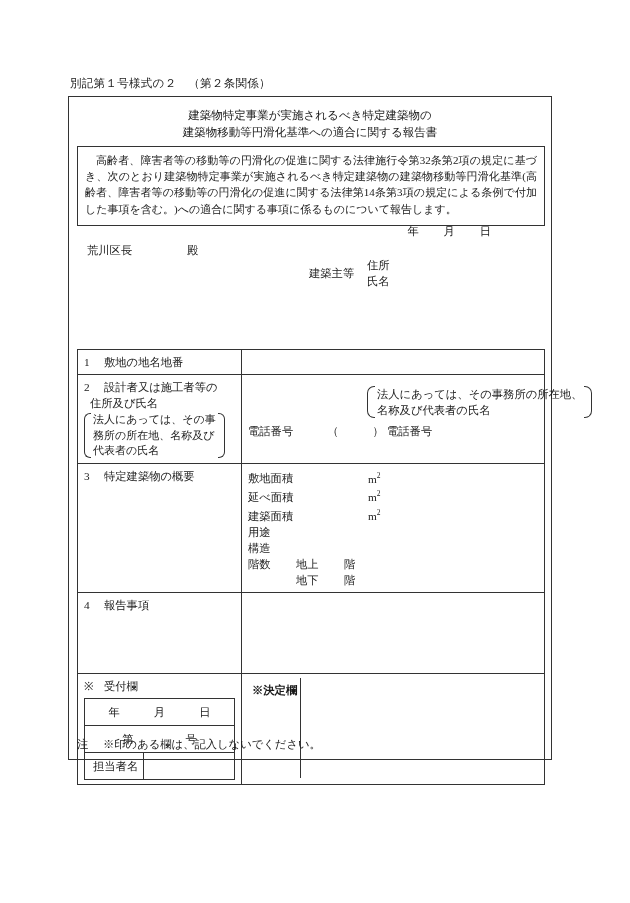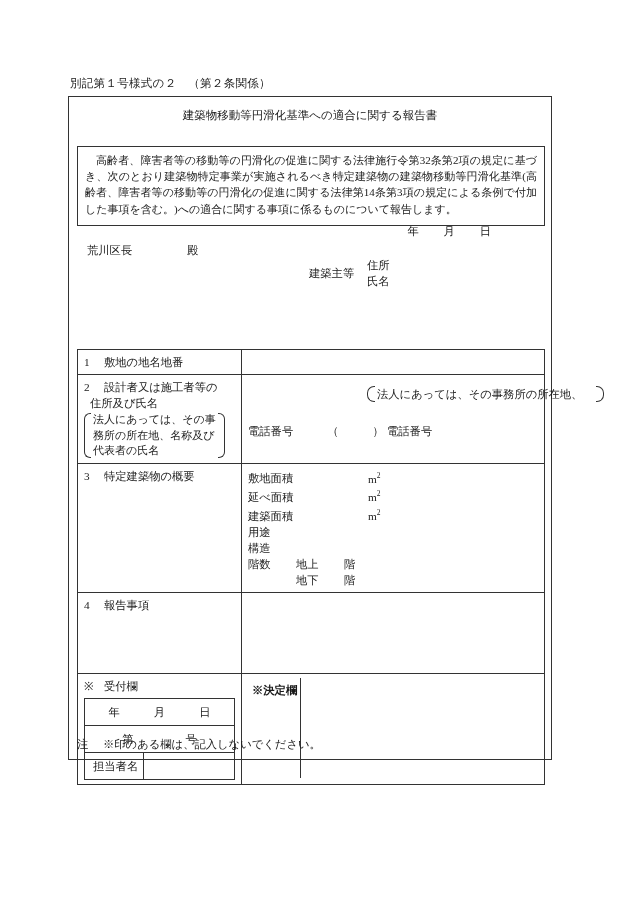--- a/index.html
+++ b/index.html
@@ -114,21 +114,21 @@
   .applicant-lines { display: block; }
   .applicant-lines > div { line-height: 16px; }
 
   
   .bracket-note {
     position: absolute;
     left: 298px;
     top: 288px;
     font-size: 11.3px;
     line-height: 16px;
-    padding: 1px 22px 1px 10px;
+    padding: 1px 10px 1px 10px;
     box-sizing: border-box;
     white-space: nowrap;
   }
   .bracket-note::before,
   .bracket-note::after {
     content: "";
     position: absolute;
     top: 1px;
     bottom: 1px;
     width: 7px;
@@ -262,20 +262,21 @@
 </head>
 <body>
 
 <div class="page">
 
   <div class="form-no">別記第１号様式の２　（第２条関係）</div>
 
   <div class="frame">
 
     <div class="title">
+      <div>建築物特定事業が実施されるべき特定建築物の</div>
       <div>建築物移動等円滑化基準への適合に関する報告書</div>
     </div>
 
     <div class="intro-box">
       <p>高齢者、障害者等の移動等の円滑化の促進に関する法律施行令第32条第2項の規定に基づき、次のとおり建築物特定事業が実施されるべき特定建築物の建築物移動等円滑化基準(高齢者、障害者等の移動等の円滑化の促進に関する法律第14条第3項の規定による条例で付加した事項を含む。)への適合に関する事項に係るものについて報告します。</p>
     </div>
 
     <div class="date-line">
       <span>年</span>
       <span>月</span>
@@ -292,20 +293,21 @@
         <span class="applicant-label">建築主等</span>
         <span class="applicant-lines">
           <div>住所</div>
           <div>氏名</div>
         </span>
       </div>
     </div>
 
     <div class="bracket-note">
       <div>法人にあっては、その事務所の所在地、</div>
+      <div>名称及び代表者の氏名</div>
     </div>
 
     <div class="phone-center">電話番号</div>
 
     <table class="tbl">
       <colgroup>
           <col class="col-label">
           <col>
         </colgroup>
       <tbody>

